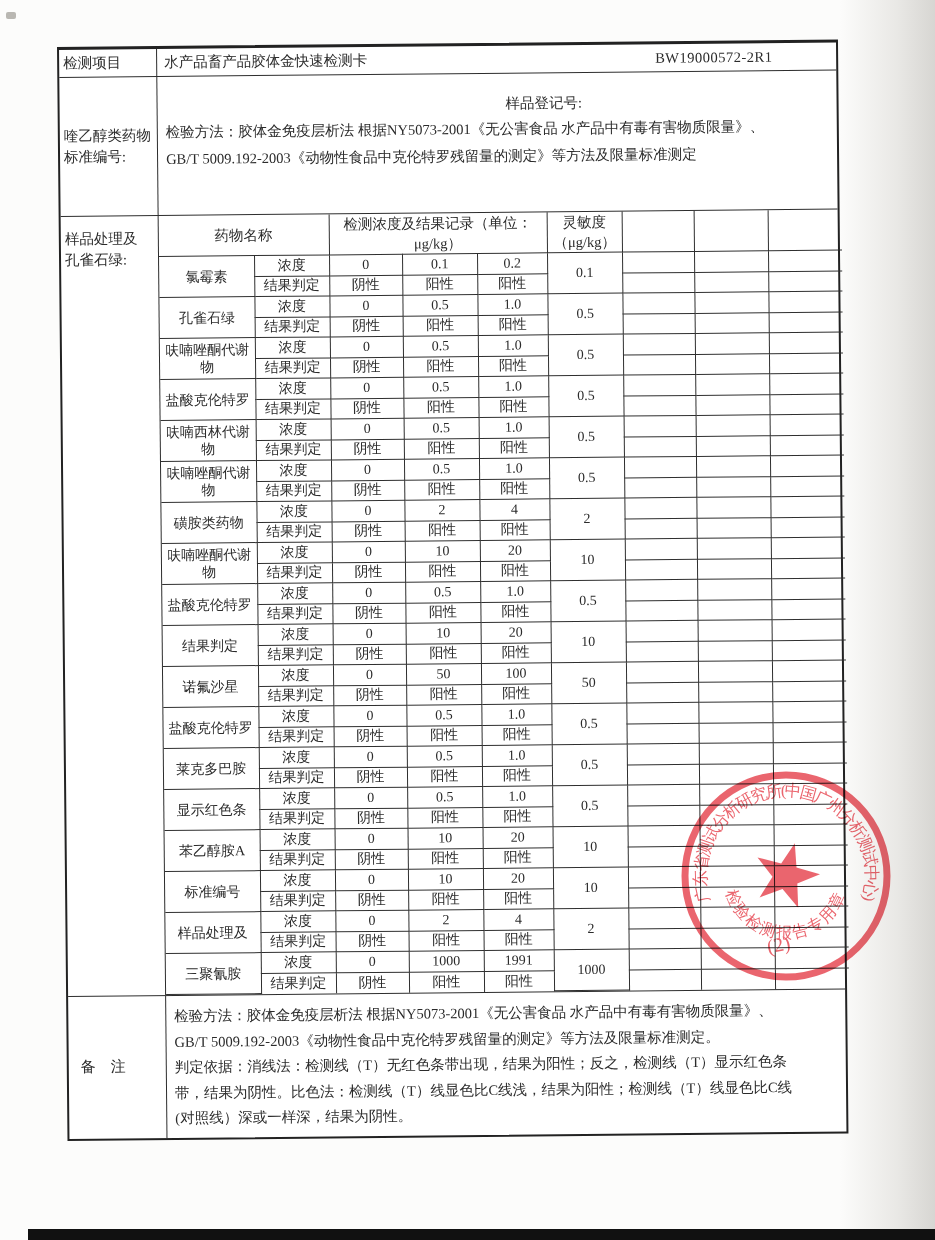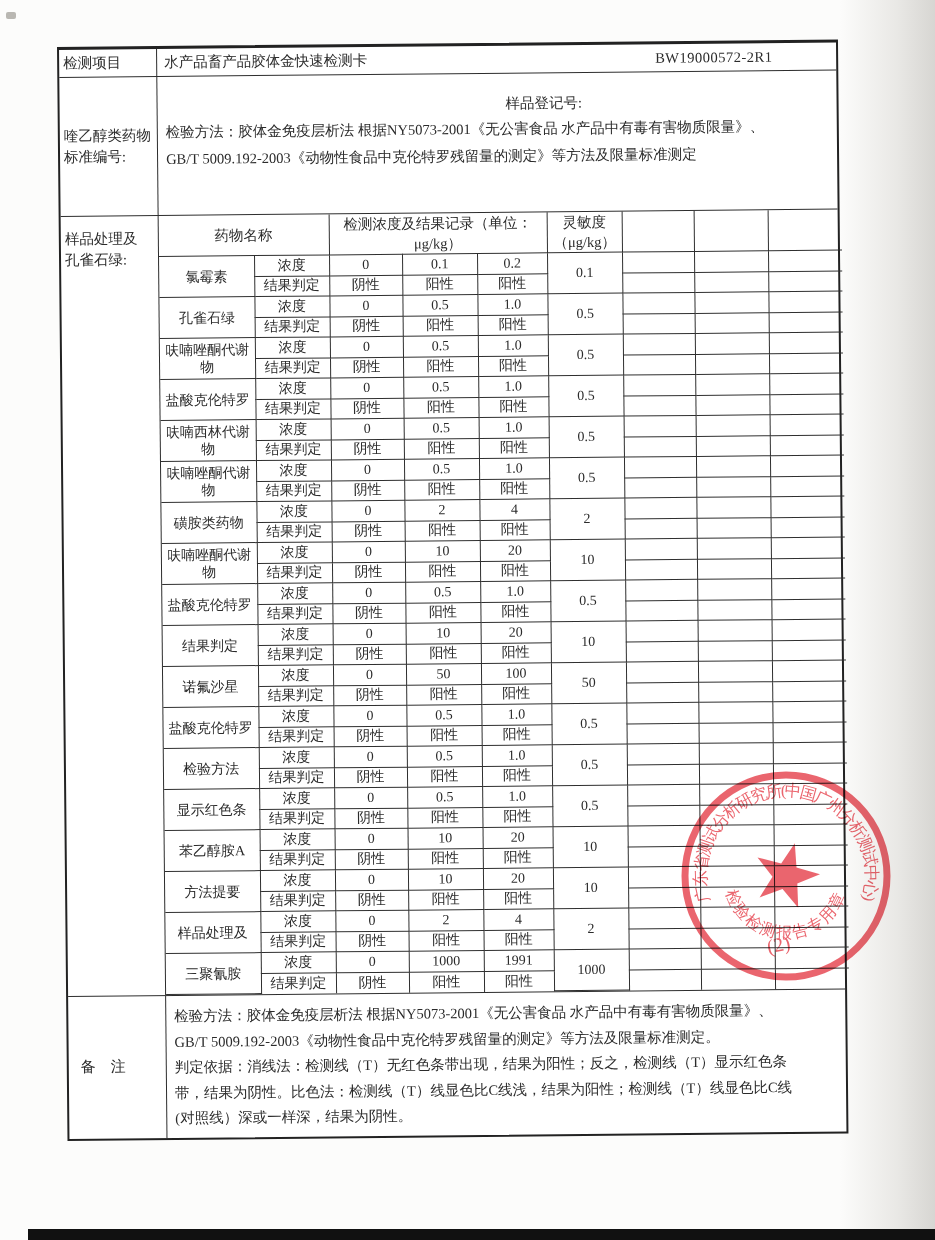--- a/index.html
+++ b/index.html
@@ -366,21 +366,21 @@
           <tr>
             <td>结果判定</td>
             <td>阴性</td>
             <td>阳性</td>
             <td>阳性</td>
             <td></td>
             <td></td>
             <td></td>
           </tr>
           <tr>
-            <td rowspan="2" class="drug-name">检验方法</td>
+            <td rowspan="2" class="drug-name">莱克多巴胺</td>
             <td>浓度</td>
             <td>0</td>
             <td>0.5</td>
             <td>1.0</td>
             <td rowspan="2">0.5</td>
             <td></td>
             <td></td>
             <td></td>
           </tr>
           <tr>
@@ -426,21 +426,21 @@
           <tr>
             <td>结果判定</td>
             <td>阴性</td>
             <td>阳性</td>
             <td>阳性</td>
             <td></td>
             <td></td>
             <td></td>
           </tr>
           <tr>
-            <td rowspan="2" class="drug-name">方法提要</td>
+            <td rowspan="2" class="drug-name">标准编号</td>
             <td>浓度</td>
             <td>0</td>
             <td>10</td>
             <td>20</td>
             <td rowspan="2">10</td>
             <td></td>
             <td></td>
             <td></td>
           </tr>
           <tr>

